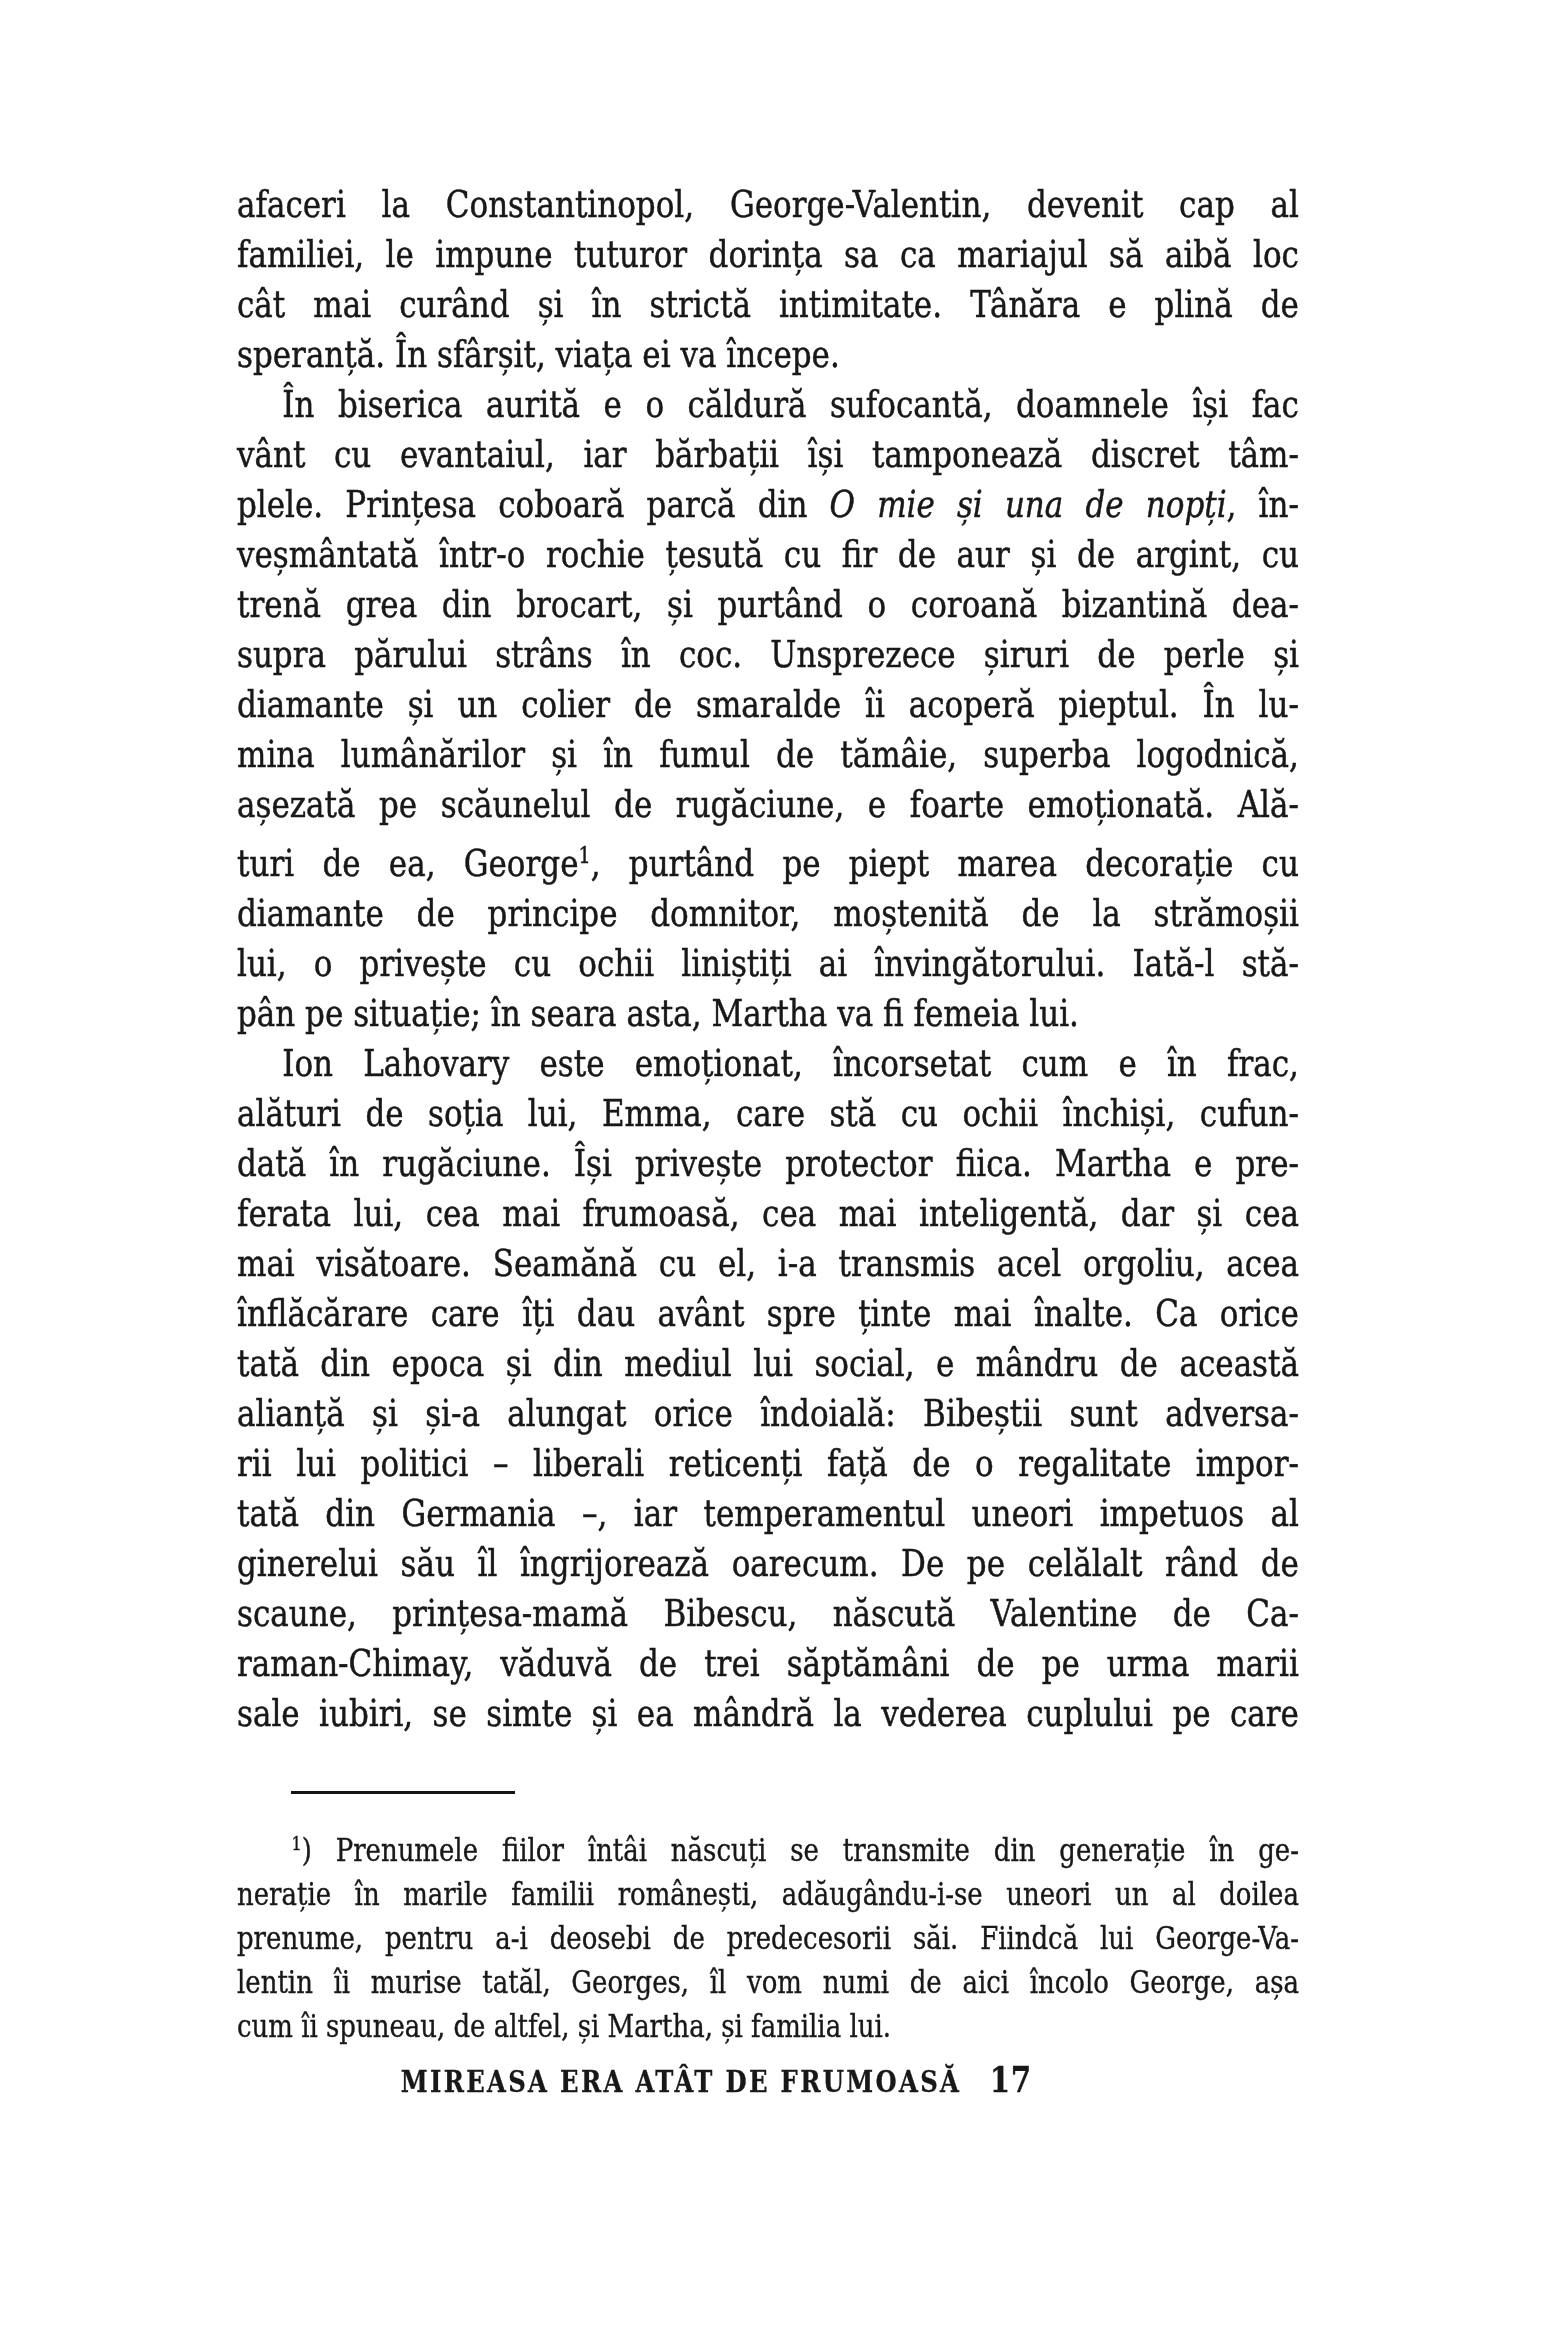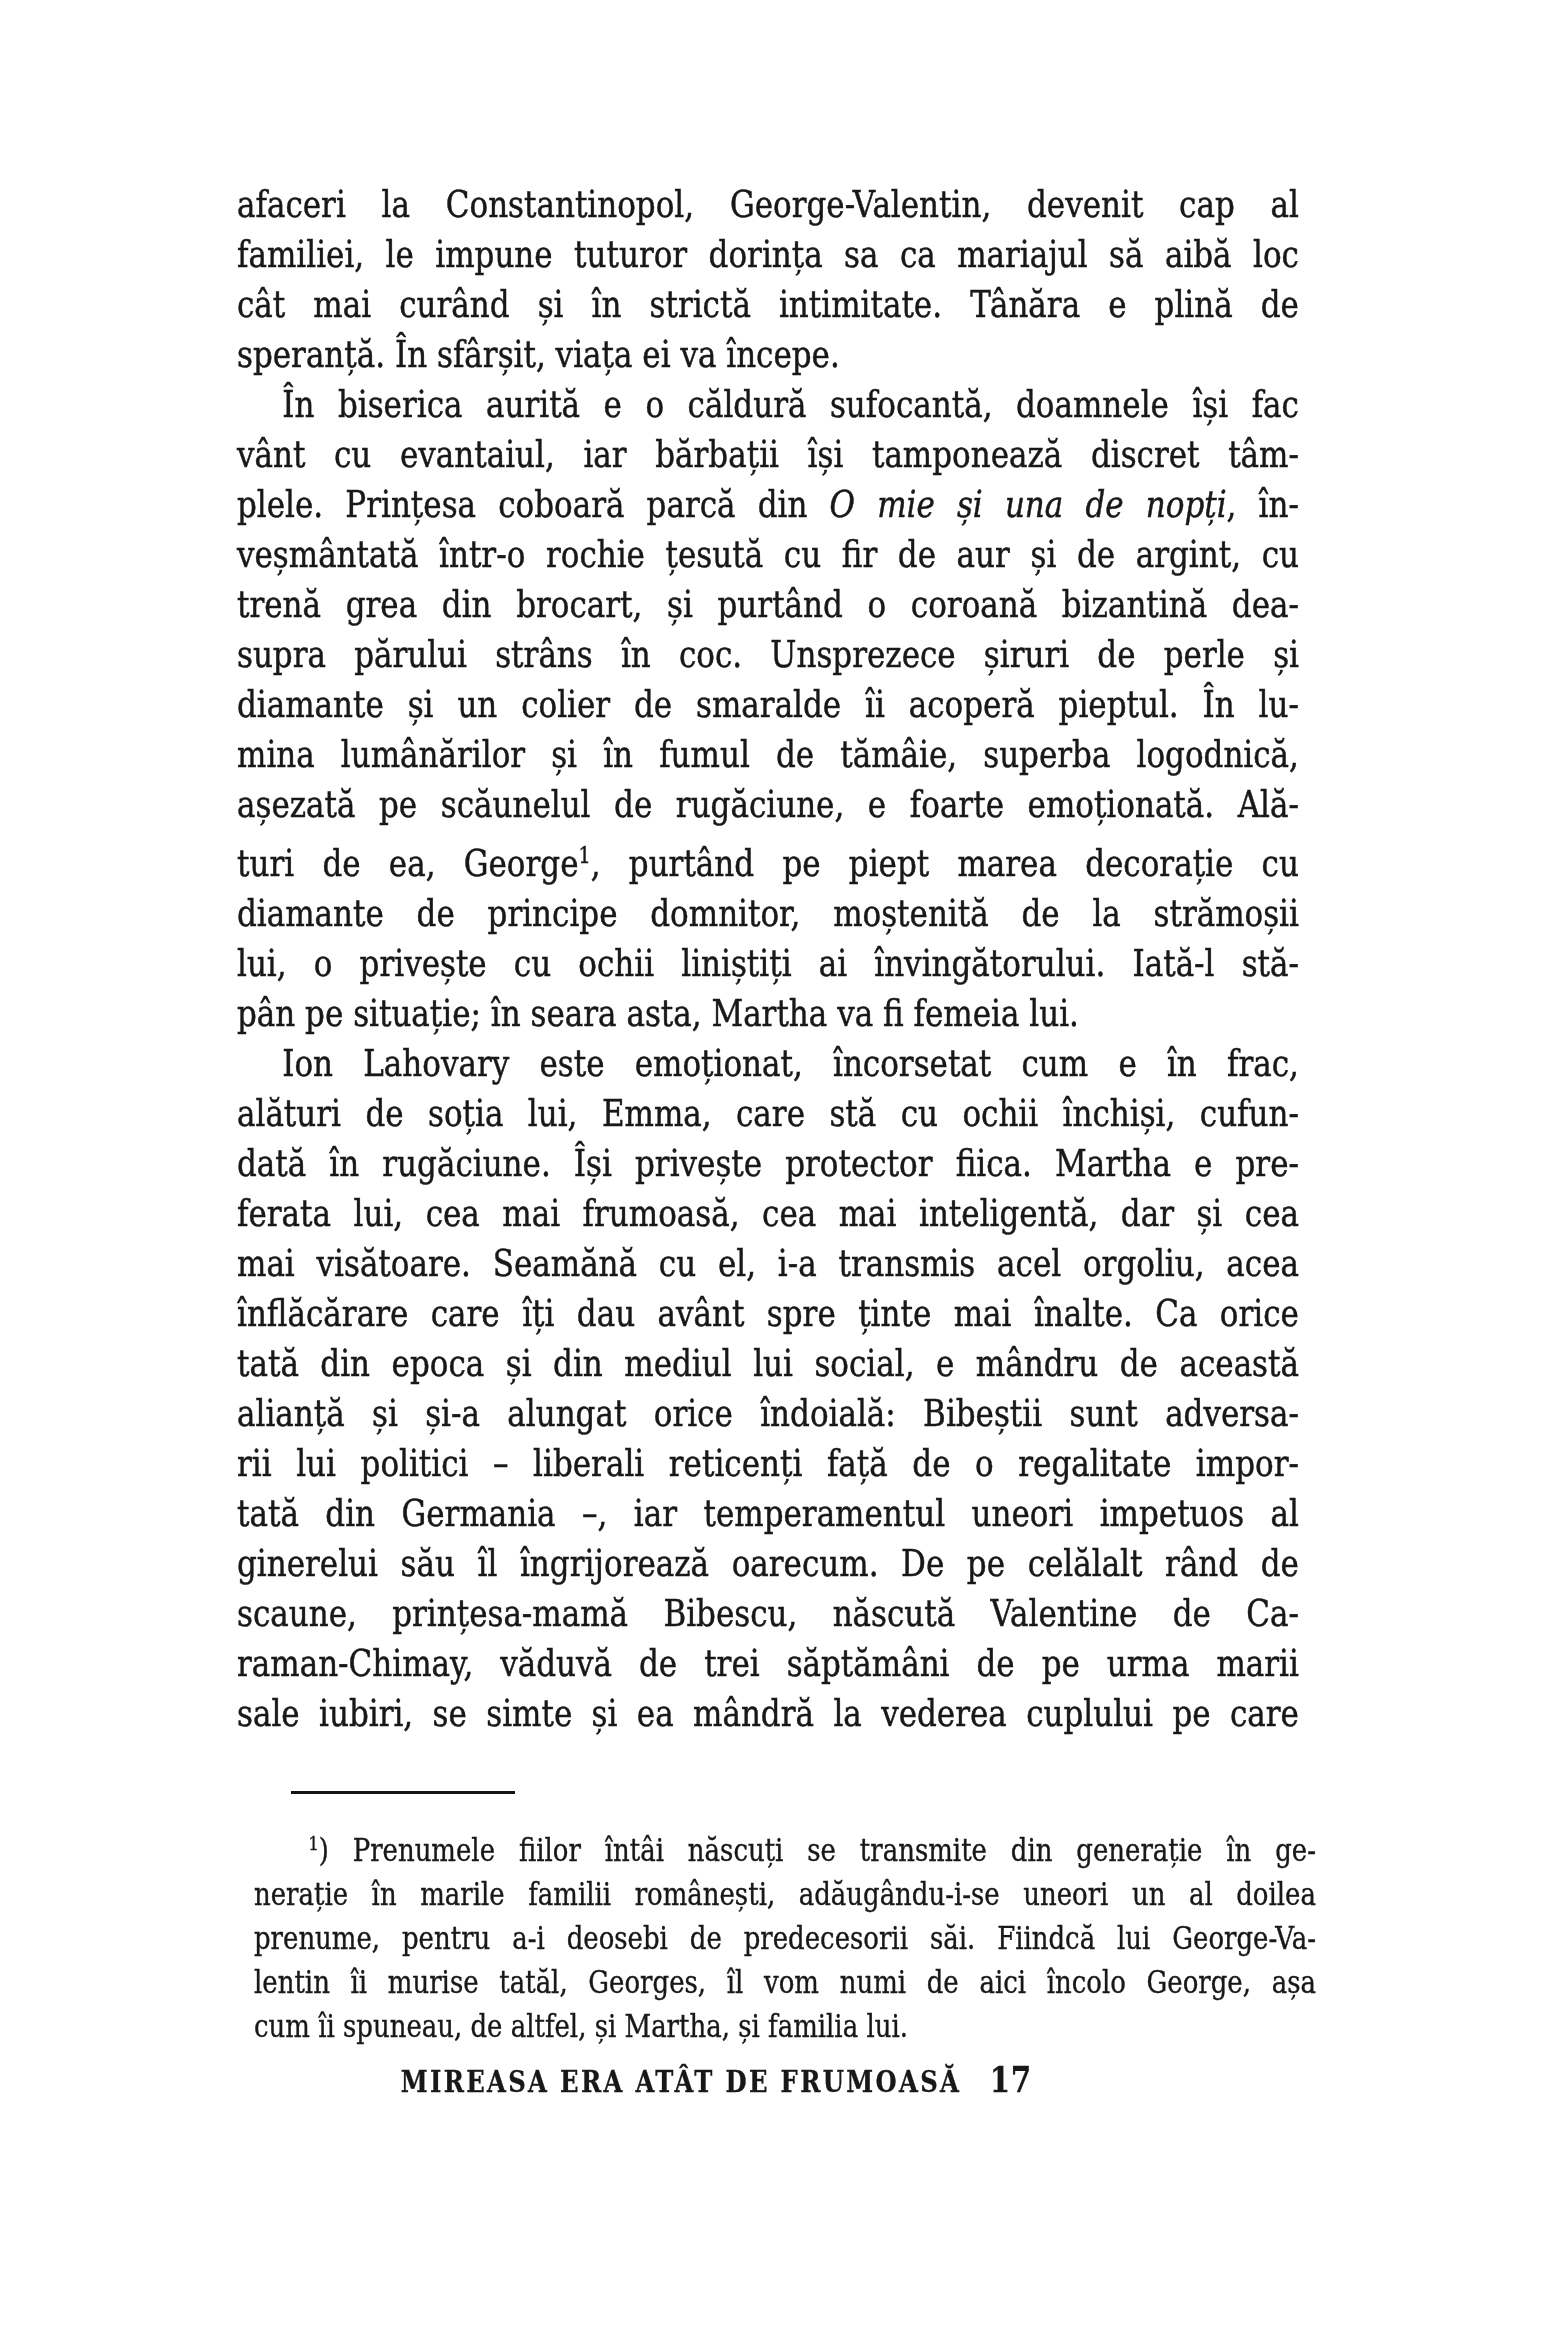--- a/index.html
+++ b/index.html
@@ -50,21 +50,21 @@
   .footnote-rule {
     position: absolute;
     left: 291px;
     top: 1791px;
     width: 224px;
     height: 2.8px;
     background: #141414;
   }
   .footnote {
     position: absolute;
-    left: 254px;
+    left: 237px;
     top: 1822px;
     width: 1062px;
   }
   .footnote .line {
     width: 1268px;
     transform: scaleX(0.8375);
     transform-origin: 0 0;
     font-size: 31px;
     line-height: 44px;
     text-align: justify;

